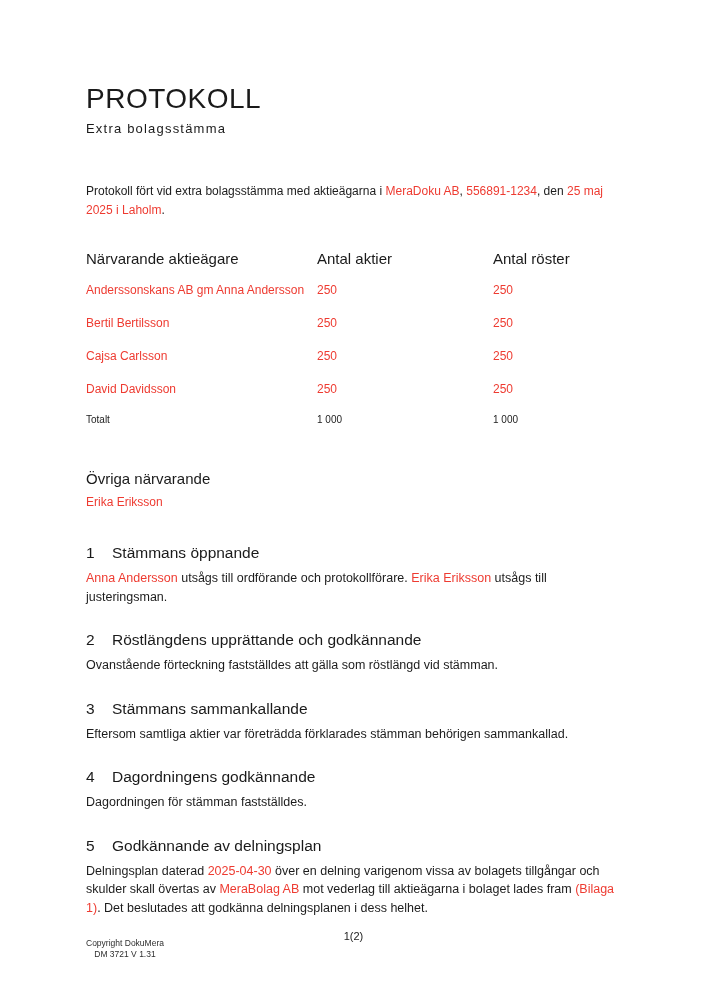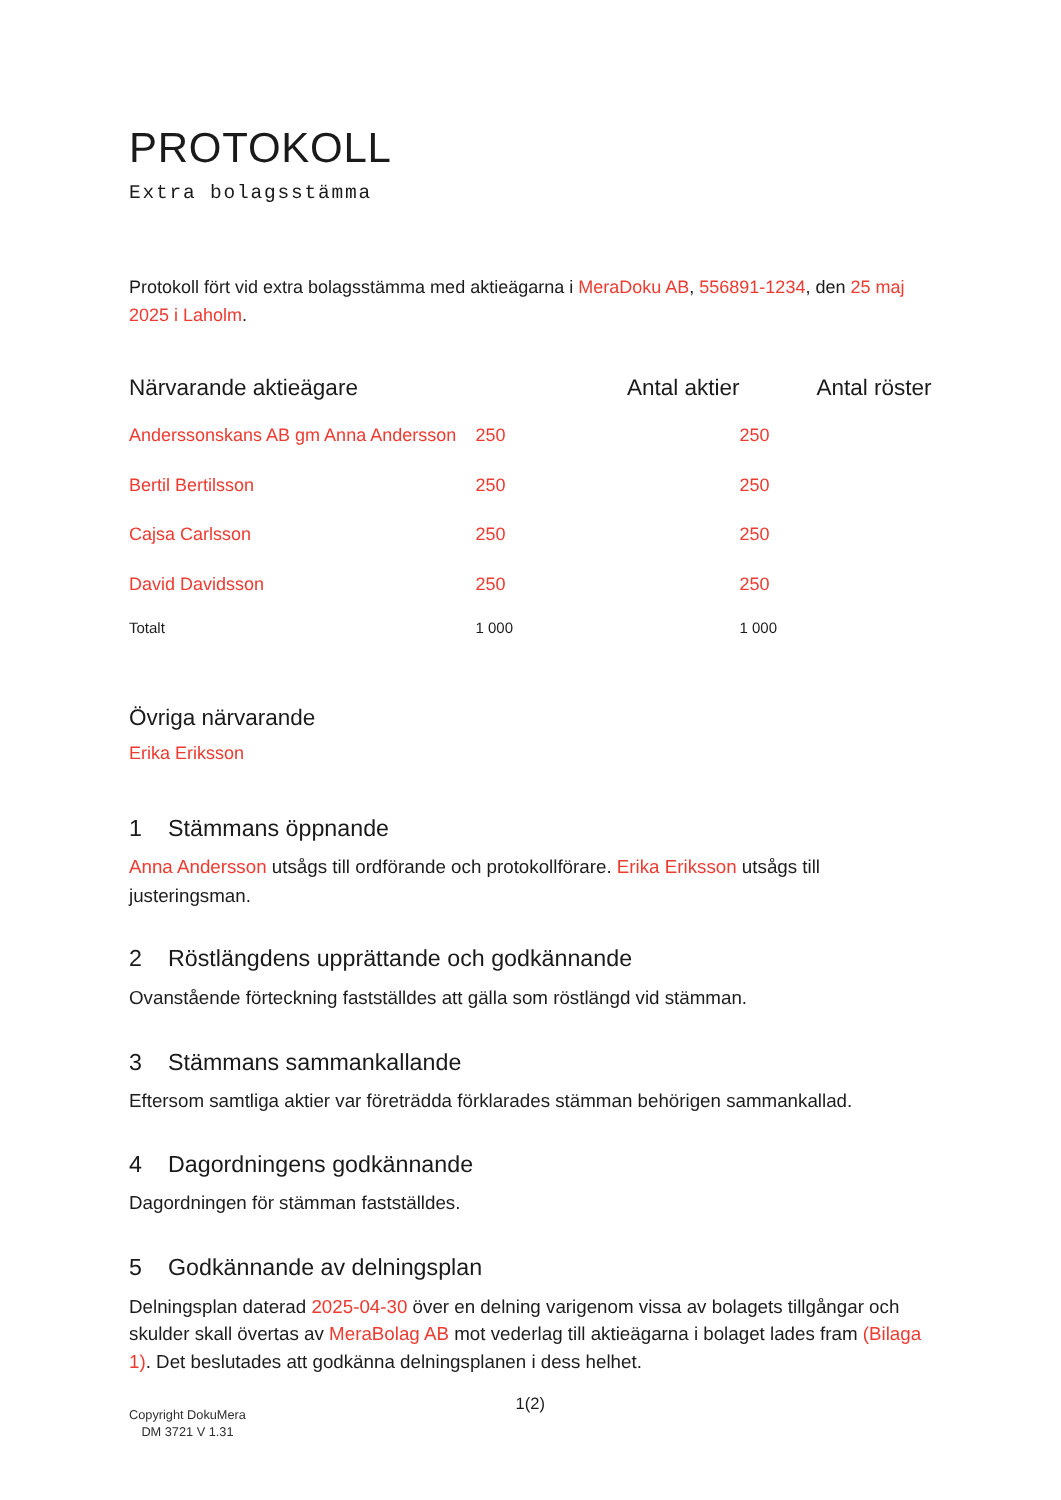--- a/index.html
+++ b/index.html
@@ -12,34 +12,34 @@
     font-family:"Liberation Sans", sans-serif;
     color:#1c1c1c;
     overflow:hidden;
   }
   .red{color:var(--red,#ee3b31);}
   h1.doc-title{
     margin:0;font-size:28px;font-weight:400;line-height:30px;
     letter-spacing:0.5px;color:#1a1a1a;
   }
   .doc-subtitle{
-    margin-top:7px;font-size:13px;letter-spacing:1.2px;color:#1a1a1a;font-family:Liberation Mono, monospace;
+    margin-top:7px;font-size:13px;letter-spacing:1.2px;color:#1a1a1a;
   }
   p.intro{
     margin:46px 0 0 0;font-size:12px;line-height:19px;
   }
   table.attendees{
     width:100%;border-collapse:collapse;margin-top:30px;table-layout:fixed;
   }
   table.attendees col.c1{width:231px;}
   table.attendees col.c2{width:176px;}
   table.attendees col.c3{width:128px;}
   table.attendees th{
     font-size:15px;font-weight:400;color:#1a1a1a;
-    text-align:right;padding:0 0 6px 0;
+    text-align:left;padding:0 0 6px 0;
   }
   table.attendees th.left{text-align:left;}
   table.attendees td{
     font-size:12px;text-align:left;padding:10px 0 9px 0;vertical-align:top;
   }
   table.attendees td.left{text-align:left;}
   table.attendees tr.red-row td{color:var(--red,#ee3b31);}
   table.attendees tr.total-row td{font-size:10px;color:#1c1c1c;padding-top:9px;}
   h2.others-heading{
     margin:36px 0 0 0;font-size:15px;font-weight:400;color:#1a1a1a;

